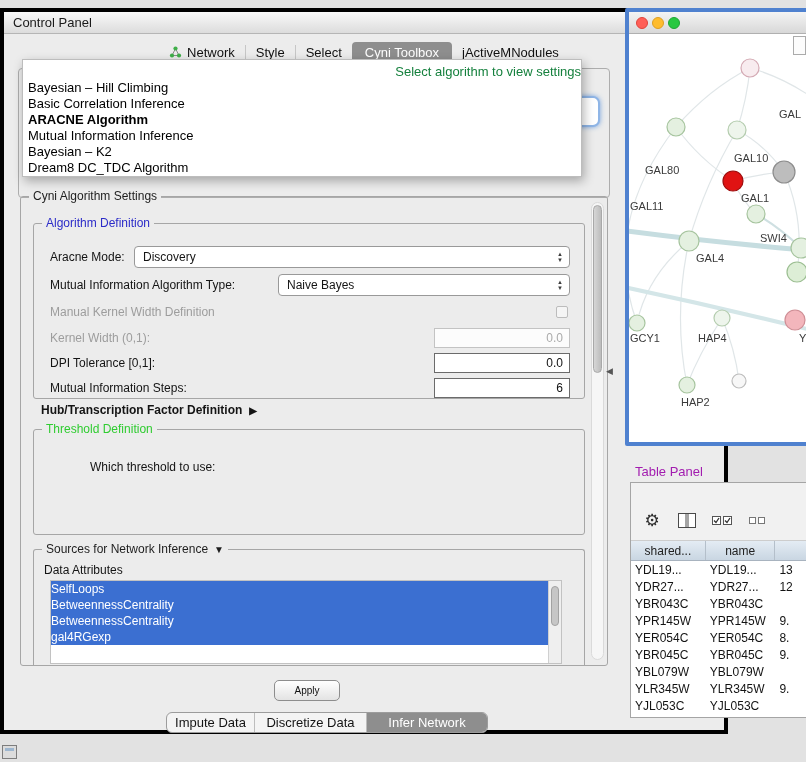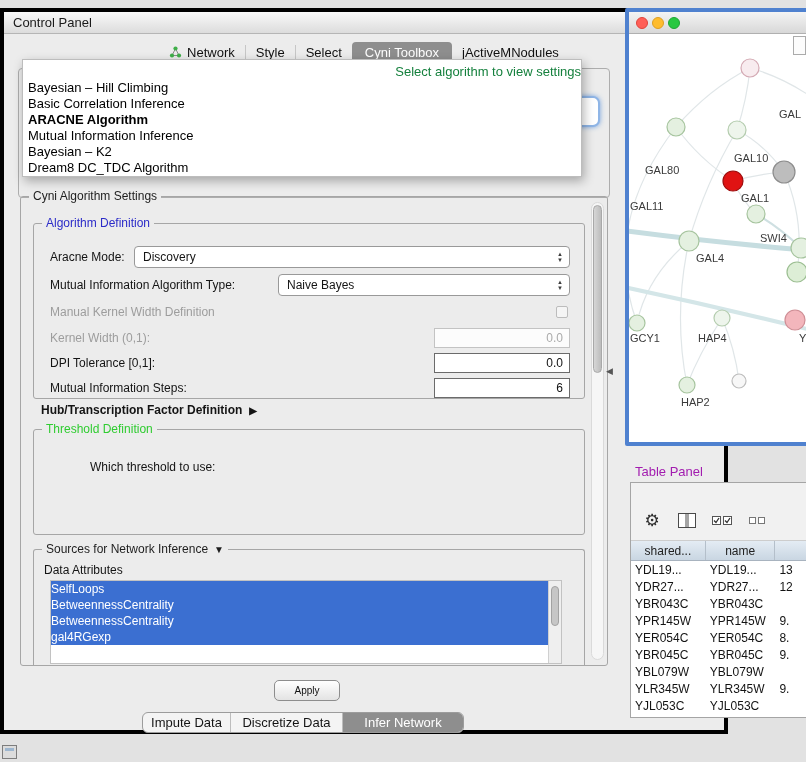--- a/index.html
+++ b/index.html
@@ -69,21 +69,21 @@
 
   .attr-list{position:absolute;left:16px;top:30px;width:512px;height:84px;background:#fff;border:1px solid #c2c2c2;overflow:hidden}
   .attr-items{position:absolute;left:0;top:0;width:499px}
   .attr-item{height:16px;line-height:16px;background:#3b6fd1;color:#fff;font-size:12px;padding-left:0;white-space:nowrap;overflow:hidden}
   .attr-sbar{position:absolute;right:0;top:0;bottom:0;width:13px;background:#efefef;border-left:1px solid #d0d0d0}
   .attr-thumb{position:absolute;left:2px;top:5px;width:8px;height:40px;background:#c6c6c6;border:1px solid #a2a2a2;border-radius:4px}
 
   .apply-btn{left:270px;top:668px;width:66px;height:21px;background:linear-gradient(#fff,#e3e3e3);
              border:1px solid #8d8d8d;border-radius:5px;display:flex;align-items:center;justify-content:center;font-size:10px}
 
-  .bottom-tabs{left:138px;top:700px;height:21px;display:flex;background:#f4f4f4;border:1px solid #9c9c9c;
+  .bottom-tabs{left:162px;top:700px;height:21px;display:flex;background:#f4f4f4;border:1px solid #9c9c9c;
                border-radius:6px;overflow:hidden;font-size:13px}
   .btab{display:flex;align-items:center;justify-content:center;color:#141414;border-right:1px solid #bdbdbd}
   .btab:last-child{border-right:none}
   .btab.sel{background:#8e8e8e;color:#fff}
 
   
   .netwin{left:625px;top:8px;width:190px;height:438px;border:4px solid #4f81cf;border-radius:2px;background:#fff;overflow:hidden}
   .net-title{height:22px;background:linear-gradient(#f4f4f4,#d8d8d8);border-bottom:1px solid #b0b0b0;position:relative}
   .light{position:absolute;top:5px;width:12px;height:12px;border-radius:50%}
   .l-red{left:7px;background:#ff5f57;border:1px solid #df443c}

